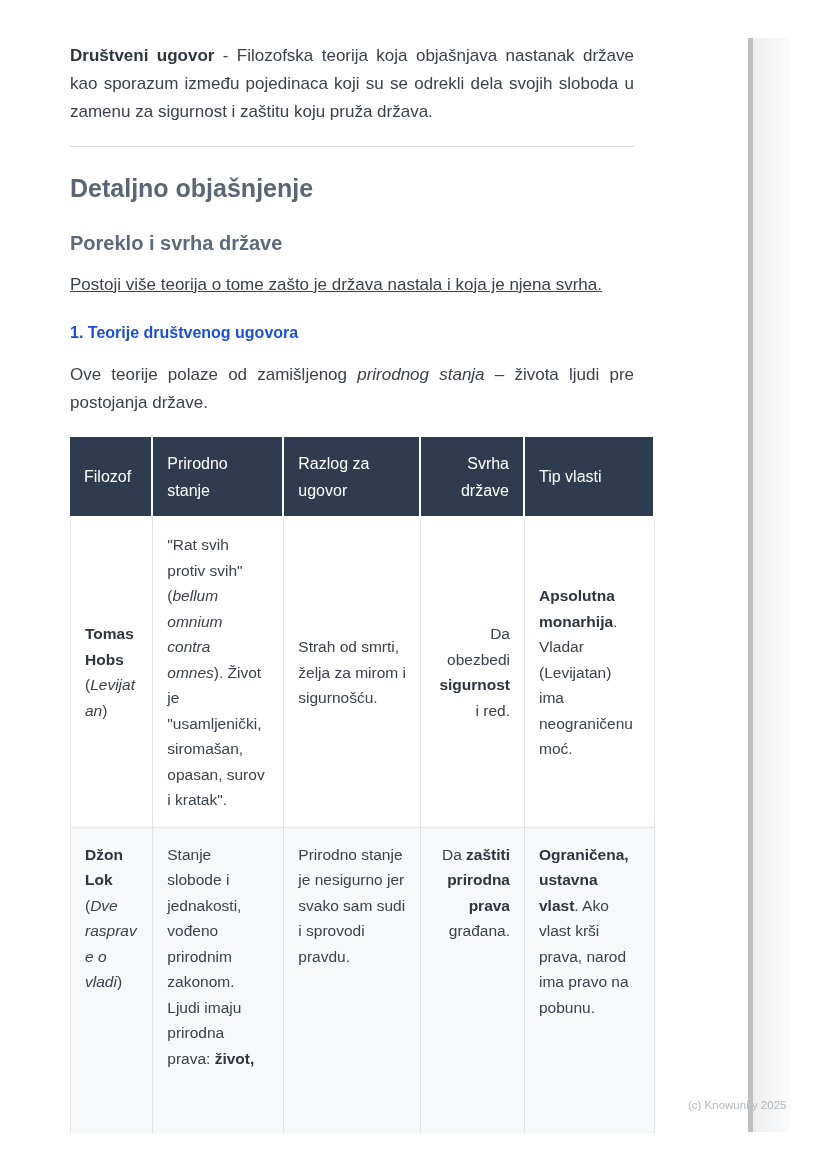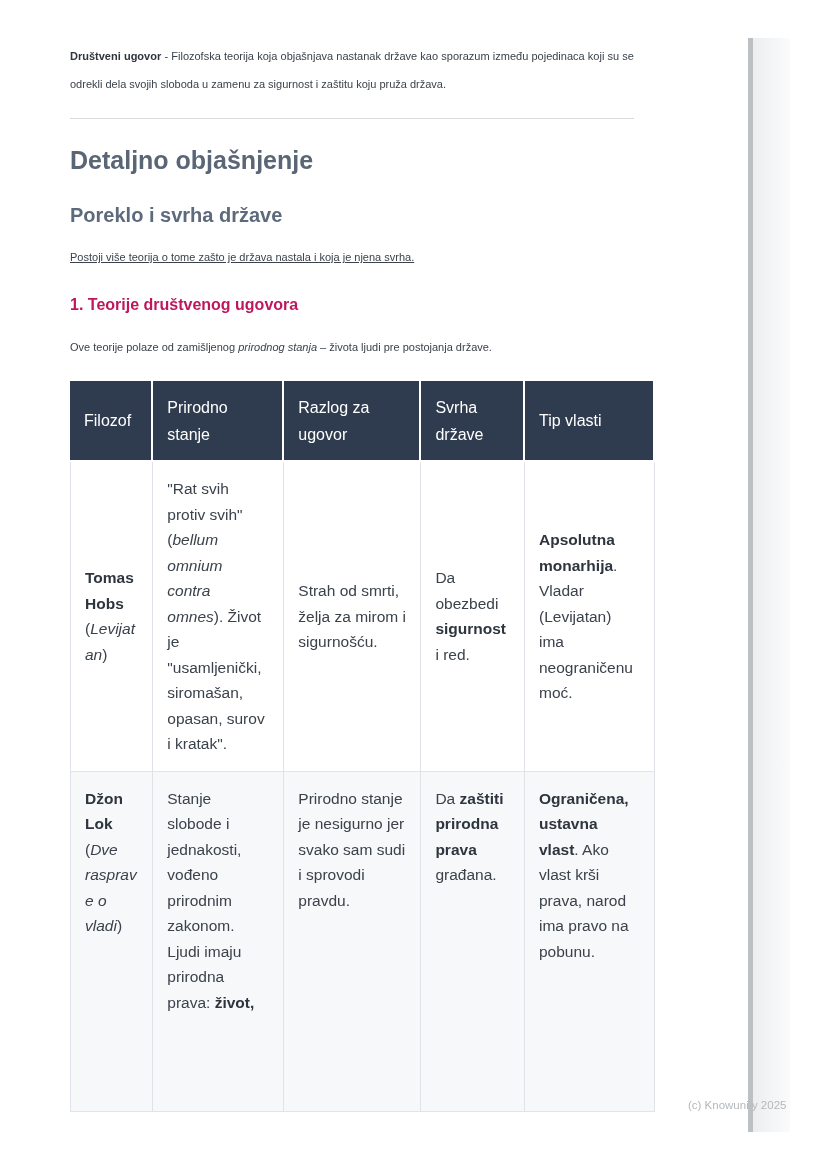--- a/index.html
+++ b/index.html
@@ -17,21 +17,21 @@
     top: 0; left: 0;
     width: 828px;
     height: 1133px;
     overflow: hidden;
     box-sizing: border-box;
     padding: 42px 0 0 70px;
   }
   .doc p {
     margin: 0;
     width: 564px;
-    font-size: 11px;
+    font-size: 17px;
     line-height: 28px;
   }
   .justify { text-align: justify; }
   .seg-b { font-weight: bold; color: #2e353e; }
   .seg-i { font-style: italic; }
   hr.divider {
     border: none;
     border-top: 1px solid #d9dcdf;
     width: 564px;
     margin: 20px 0 0 0;
@@ -47,21 +47,21 @@
     margin: 28px 0 4px 0;
     font-size: 20px;
     line-height: 24px;
     font-weight: bold;
     color: #5d6a7b;
   }
   p.p-plain { margin-top: 16px !important; text-decoration: underline; }
   p.p-bold-head {
     margin-top: 20px !important;
     font-weight: bold;
-    color: #be185d;
+    color: #1d4ed8;
     font-size: 16px !important;
   }
   p.p-natural { margin-top: 14px !important; }
 
   table.phil-table {
     margin-top: 20px;
     border-collapse: separate;
     border-spacing: 0;
     table-layout: fixed;
     width: 585px;
@@ -88,21 +88,21 @@
     box-sizing: border-box;
     border-right: 1px solid #dfe2e6;
     border-bottom: 1px solid #e2e5e8;
     color: #3b424b;
     word-wrap: break-word;
   }
   .phil-table td:first-child { border-left: 1px solid #dfe2e6; }
   .phil-table th:nth-child(1), .phil-table td:nth-child(1) { width: 82px; }
   .phil-table th:nth-child(2), .phil-table td:nth-child(2) { width: 129px; margin-left: 28px; }
   .phil-table th:nth-child(3), .phil-table td:nth-child(3) { width: 135px; }
-  .phil-table th:nth-child(4), .phil-table td:nth-child(4) { width: 102px; }
+  .phil-table th:nth-child(4), .phil-table td:nth-child(4) { width: 102px; text-align: right; }
   .phil-table th:nth-child(5), .phil-table td:nth-child(5) { width: 128px; }
   .phil-table tr.row-alt td {
     background: var(--row-alt-bg, #f7f8f9);
     vertical-align: top;
     height: 340px;
   }
 
   .scroll-track {
     position: absolute;
     left: 752px;

